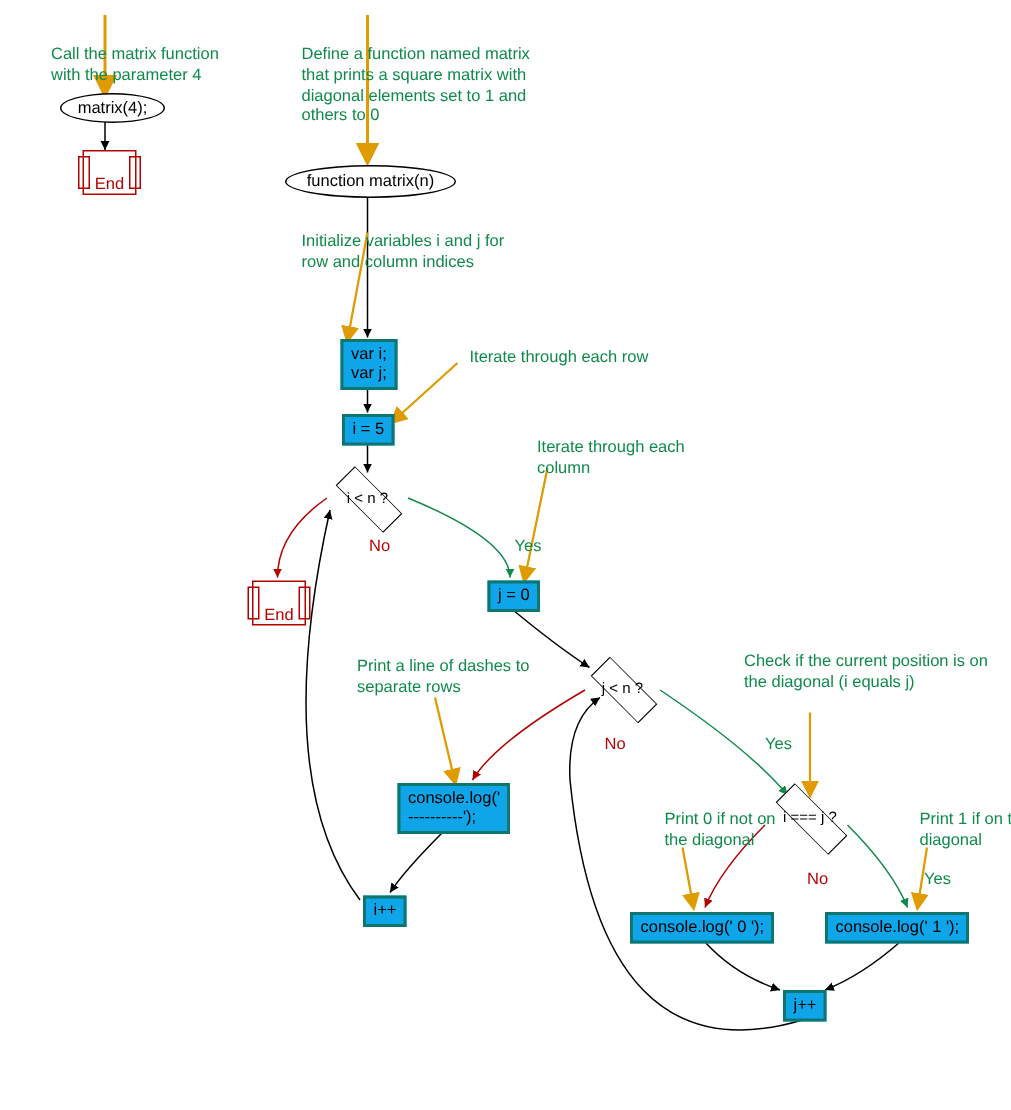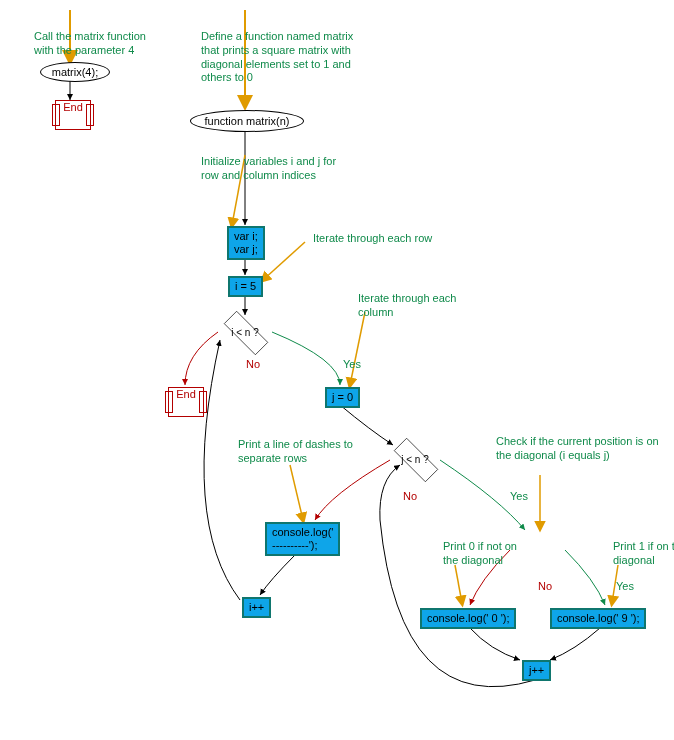--- a/index.html
+++ b/index.html
@@ -36,21 +36,21 @@
     font-size: 11px;
     color: #000;
   }
   .end-node {
     position: absolute;
     width: 34px;
     height: 28px;
     background: #fff;
     border: 1px solid #b30000;
     display: flex;
-    align-items: flex-start;
+    align-items: flex-end;
     justify-content: center;
     color: #b30000;
     font-size: 11px;
   }
   .end-node::before,
   .end-node::after {
     content: "";
     position: absolute;
     top: 3px;
     width: 6px;
@@ -231,23 +231,27 @@
   <div class="diamond" style="left:388px; top:442px">
     <div class="diamond-shape"></div>
     <span class="diamond-label">j &lt; n ?</span>
   </div>
 
   <div class="rect" style="left:265px; top:522px; white-space:pre">console.log('
 ----------');</div>
 
   <div class="rect" style="left:242px; top:597px">i++</div>
 
+  <div class="diamond" style="left:510px; top:528px; width:60px">
+    <div class="diamond-shape" style="width:60px"></div>
+    <span class="diamond-label">i === j ?</span>
+  </div>
 
   <div class="rect" style="left:420px; top:608px">console.log(' 0 ');</div>
-  <div class="rect" style="left:550px; top:608px">console.log(' 9 ');</div>
+  <div class="rect" style="left:550px; top:608px">console.log(' 1 ');</div>
 
   <div class="rect" style="left:522px; top:660px">j++</div>
 
   <div class="edge-label edge-no" style="left:198px; top:358px">No</div>
   <div class="edge-label edge-yes" style="left:295px; top:358px">Yes</div>
   <div class="edge-label edge-no" style="left:355px; top:490px">No</div>
   <div class="edge-label edge-yes" style="left:462px; top:490px">Yes</div>
   <div class="edge-label edge-no" style="left:490px; top:580px">No</div>
   <div class="edge-label edge-yes" style="left:568px; top:580px">Yes</div>
 

